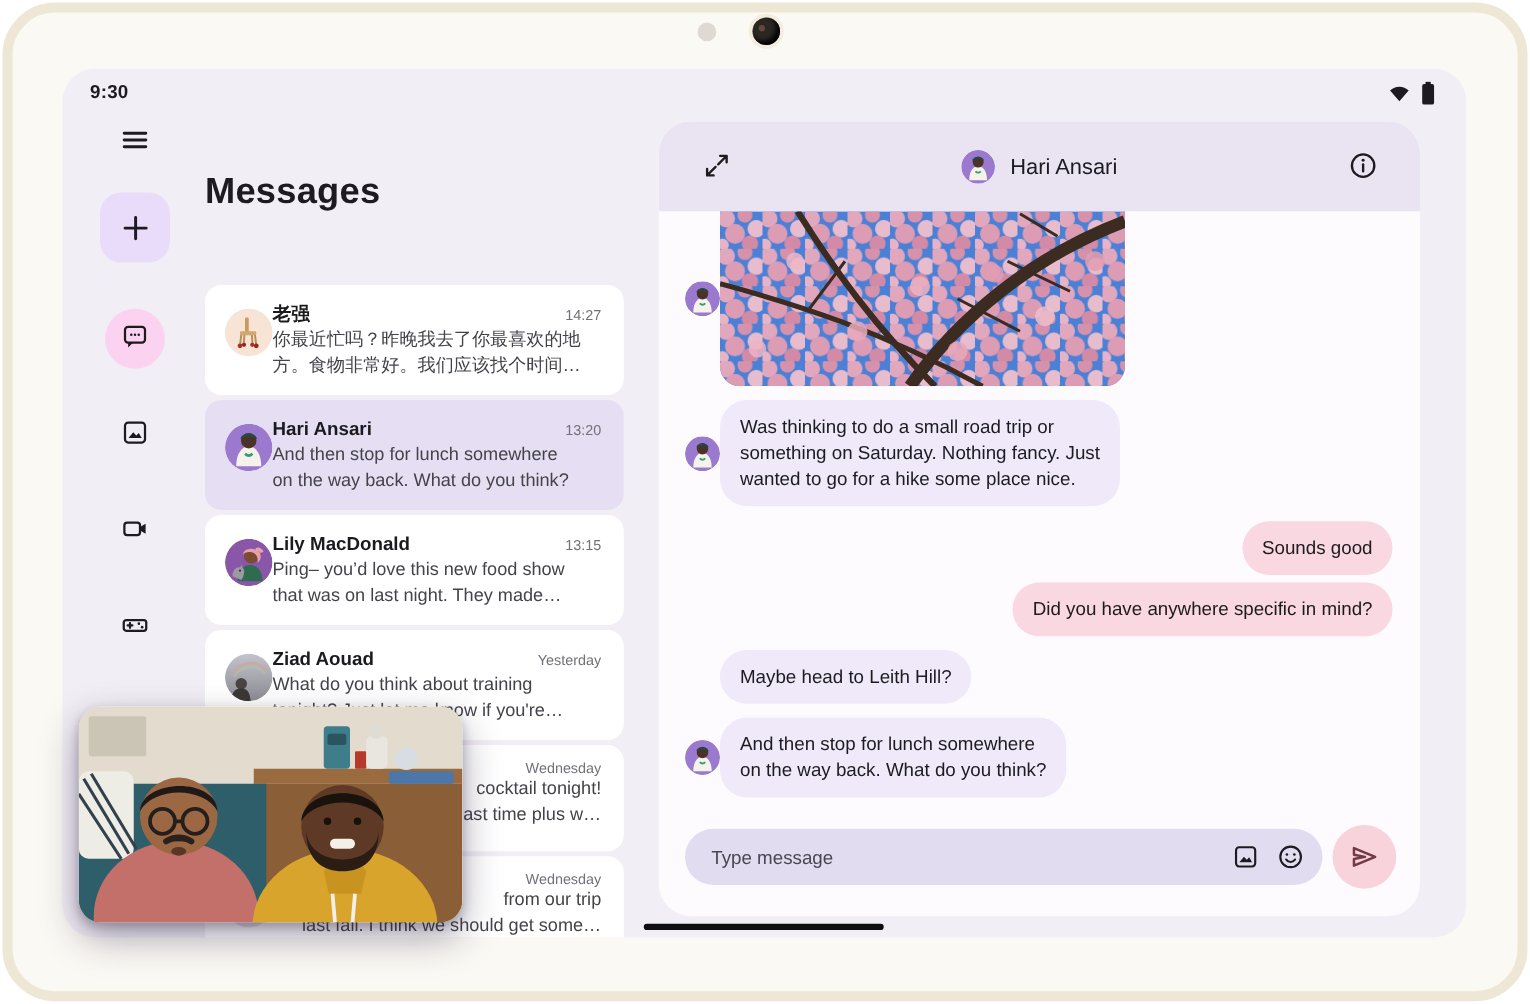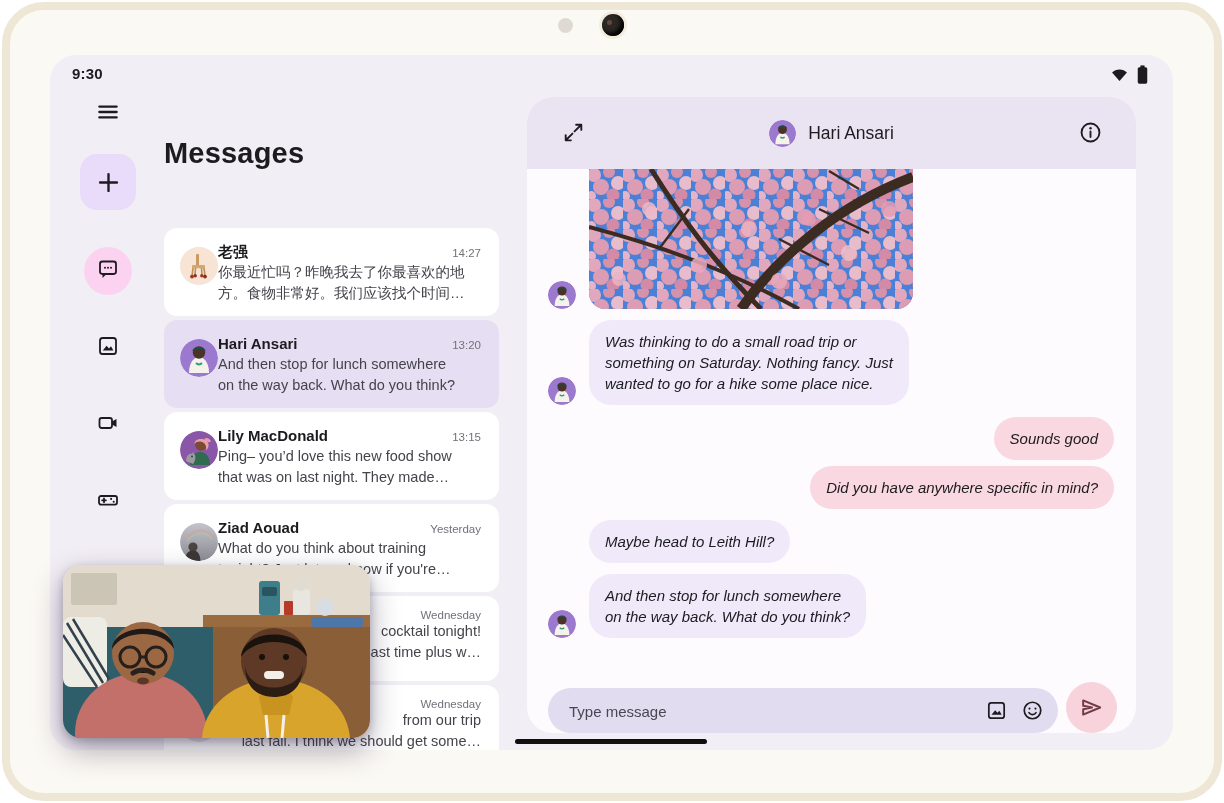--- a/index.html
+++ b/index.html
@@ -54,34 +54,34 @@
   .chat-panel{position:absolute;left:477px;top:42px;width:609px;height:636px;border-radius:26px;
     background:#FEFBFF;overflow:hidden;display:flex;flex-direction:column;}
   .chat-header{height:72px;background:#EAE4F2;flex:0 0 72px;position:relative;display:flex;align-items:center;justify-content:center;}
   .hdr-btn{position:absolute;top:50%;transform:translateY(-50%);width:26px;height:26px;cursor:pointer;}
   .hdr-expand{left:34px;}
   .hdr-info{right:32px;}
   .hdr-contact{display:flex;align-items:center;gap:12px;}
   .hdr-avatar{width:27px;height:27px;border-radius:50%;overflow:hidden;}
   .hdr-name{font-size:17.5px;color:#1C1B1F;}
   .chat-scroll{flex:1;overflow:hidden;position:relative;}
-  .msg-row{display:flex;align-items:flex-end;gap:13px;padding-left:21px;margin-top:11px;font-style:italic;}
+  .msg-row{display:flex;align-items:center;gap:0;padding-left:21px;margin-top:11px;}
   .msg-row:first-child{margin-top:0;}
   .msg-row.out{justify-content:flex-end;padding-left:0;padding-right:22px;margin-top:6px;}
   .msg-row.out.first-out{margin-top:12px;}
   .avatar-slot{width:28px;flex:0 0 28px;height:28px;}
   .avatar-slot .msg-avatar{width:28px;height:28px;border-radius:50%;overflow:hidden;display:block;}
   .bubble{font-size:15px;line-height:21px;padding:11px 16px;border-radius:22px;white-space:pre-line;color:#1C1B1F;}
   .in .bubble{background:#EFE9FA;}
   .out .bubble{background:#F9D8E2;}
   .photo-msg{width:324px;height:140px;border-radius:0 0 16px 16px;overflow:hidden;cursor:pointer;}
   .photo-msg svg{display:block;}
 
   
-  .compose{flex:0 0 74px;display:flex;align-items:flex-end;gap:8px;padding:4px 19px 0 21px;box-sizing:border-box;}
+  .compose{flex:0 0 74px;display:flex;align-items:flex-start;gap:8px;padding:4px 19px 0 21px;box-sizing:border-box;}
   .compose-field{position:relative;flex:1;height:45px;background:#E2DCF1;border-radius:23px;}
   .compose-field input{position:absolute;left:19px;top:0;height:100%;width:60%;border:0;outline:0;background:transparent;
     font-size:15px;color:#1D1B20;font-family:"Liberation Sans","DejaVu Sans",sans-serif;}
   .compose-field input::placeholder{color:#4A4653;}
   .field-icons{position:absolute;right:14px;top:0;height:100%;display:flex;align-items:center;gap:13px;}
   .field-icons .ic{width:23px;height:23px;cursor:pointer;}
   .send-btn{width:51px;height:51px;border-radius:50%;background:#F9D3DB;flex:0 0 51px;
     display:flex;align-items:center;justify-content:center;cursor:pointer;margin-top:-3px;}
 
   

